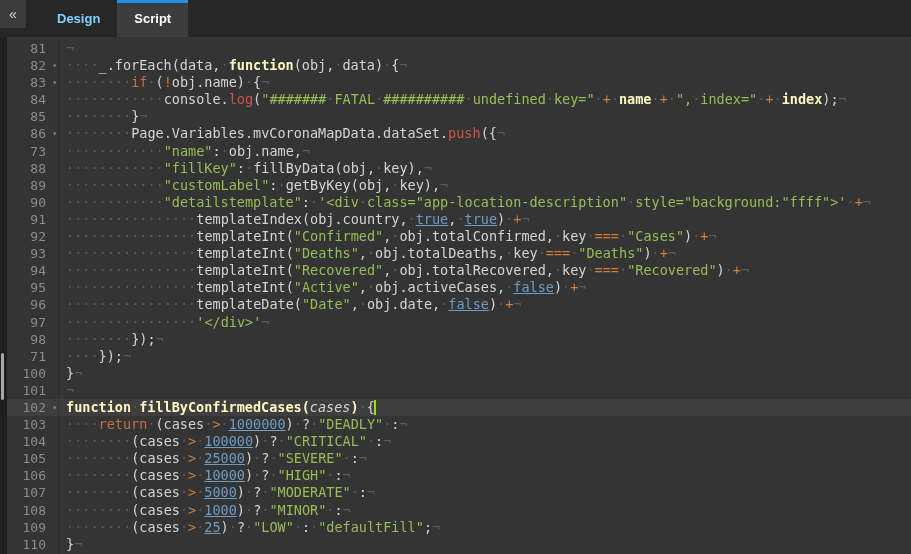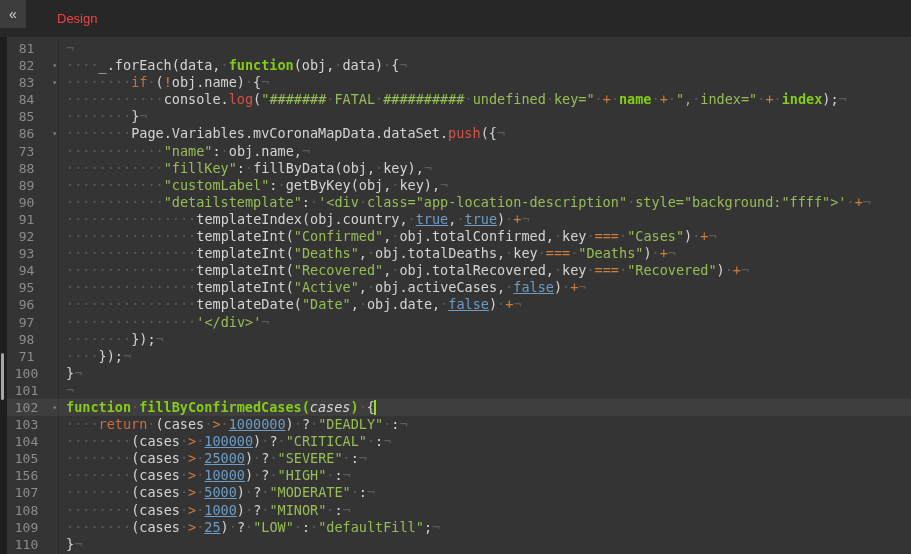--- a/index.html
+++ b/index.html
@@ -17,21 +17,21 @@
   }
   #collapse-btn {
     width:26px; height:28px; background:#3c3c3c; color:#d8d8d8;
     font-size:14px; line-height:28px; text-align:center;
     margin-right:14px; cursor:pointer; flex:none;
   }
   #tabs { display:flex; height:37px; }
   .tab {
     padding:0 17px; height:34px; line-height:32px;
     border-top:3px solid transparent;
-    color:#ef4444; font-size:13px; cursor:pointer; white-space:nowrap;
+    color:#7dd3fc; font-size:13px; cursor:pointer; white-space:nowrap;font-weight:bold;
   }
   .tab.active {
     background:#3d3d3d; border-top-color:var(--accent,#2090ea);
     color:#ffffff; font-weight:bold;
   }
   
   #editor {
     position:absolute; top:37px; left:0; right:0; bottom:0;
     overflow:hidden; font-size:13.5px;
   }
@@ -41,55 +41,56 @@
   }
   #scroll-thumb {
     position:absolute; left:1px; top:316px; width:3px; height:47px;
     background:#a6a6a6; border-radius:3px;
   }
   #code-lines { margin-left:7px; padding-top:3px; }
   .line { display:flex; height:17.1px; line-height:17.1px; }
   .line.active { background:var(--active-line,#3e3e3e); }
   .gut {
     flex:none; width:52px; box-sizing:border-box;
-    text-align:center; padding-right:12px; color:#8c8c8c;
+    text-align:right; padding-right:12px; color:#8c8c8c;
     font-size:13px; position:relative; user-select:none;
     border-right:1px solid rgba(0,0,0,0.15);
   }
   .fold {
     position:absolute; right:1px; top:1px; font-size:8px;
     color:#8a8a8a; line-height:15px;
   }
   .src { flex:1; padding-left:7px; white-space:pre; }
   
   .d  { color:var(--text,#d4d4d4); }
   .k  { color:var(--keyword,#c76f43); }
   .o  { color:var(--operator,#cf7d3a); }
   .s  { color:var(--string,#98bd56); }
   .n  { color:var(--number,#6d9cc5);text-decoration:underline; }
   .f  { color:var(--support,#d0544a); }
-  .b  { color:#84cc16; font-weight:bold;margin-top:20px; }
+  .b  { color:#fef9c3; font-weight:bold;margin-top:20px; }
   .i  { color:var(--text,#d4d4d4); font-style:italic;margin-top:8px; }
   .ws { color:var(--whitespace,#5a5a5a); }
   .cursor {
     display:inline-block; width:2px; height:15px;
     background:var(--cursor,#97e016);
     vertical-align:middle; margin:0 -1px;
   }
 </style>
 </head>
 <body>
 
 <div id="app">
   <div id="topbar">
     <div id="collapse-btn">
       <span>«</span>
     </div>
     <div id="tabs">
         <div class="tab">Design</div>
+        <div class="tab active">Script</div>
       </div>
   </div>
 
   <div id="editor">
     <div id="code-lines">
         <div class="line">
           <div class="gut">81</div>
           <div class="src"><span class="ws">¬</span></div>
         </div>
         <div class="line">
@@ -182,21 +183,21 @@
         </div>
         <div class="line">
           <div class="gut">104</div>
           <div class="src"><span class="ws">·</span><span class="ws">·</span><span class="ws">·</span><span class="ws">·</span><span class="ws">·</span><span class="ws">·</span><span class="ws">·</span><span class="ws">·</span><span class="d">(cases</span><span class="ws">·</span><span class="o">&gt;</span><span class="ws">·</span><span class="n">100000</span><span class="d">)</span><span class="ws">·</span><span class="d">?</span><span class="ws">·</span><span class="s">"CRITICAL"</span><span class="ws">·</span><span class="d">:</span><span class="ws">¬</span></div>
         </div>
         <div class="line">
           <div class="gut">105</div>
           <div class="src"><span class="ws">·</span><span class="ws">·</span><span class="ws">·</span><span class="ws">·</span><span class="ws">·</span><span class="ws">·</span><span class="ws">·</span><span class="ws">·</span><span class="d">(cases</span><span class="ws">·</span><span class="o">&gt;</span><span class="ws">·</span><span class="n">25000</span><span class="d">)</span><span class="ws">·</span><span class="d">?</span><span class="ws">·</span><span class="s">"SEVERE"</span><span class="ws">·</span><span class="d">:</span><span class="ws">¬</span></div>
         </div>
         <div class="line">
-          <div class="gut">156</div>
+          <div class="gut">106</div>
           <div class="src"><span class="ws">·</span><span class="ws">·</span><span class="ws">·</span><span class="ws">·</span><span class="ws">·</span><span class="ws">·</span><span class="ws">·</span><span class="ws">·</span><span class="d">(cases</span><span class="ws">·</span><span class="o">&gt;</span><span class="ws">·</span><span class="n">10000</span><span class="d">)</span><span class="ws">·</span><span class="d">?</span><span class="ws">·</span><span class="s">"HIGH"</span><span class="ws">·</span><span class="d">:</span><span class="ws">¬</span></div>
         </div>
         <div class="line">
           <div class="gut">107</div>
           <div class="src"><span class="ws">·</span><span class="ws">·</span><span class="ws">·</span><span class="ws">·</span><span class="ws">·</span><span class="ws">·</span><span class="ws">·</span><span class="ws">·</span><span class="d">(cases</span><span class="ws">·</span><span class="o">&gt;</span><span class="ws">·</span><span class="n">5000</span><span class="d">)</span><span class="ws">·</span><span class="d">?</span><span class="ws">·</span><span class="s">"MODERATE"</span><span class="ws">·</span><span class="d">:</span><span class="ws">¬</span></div>
         </div>
         <div class="line">
           <div class="gut">108</div>
           <div class="src"><span class="ws">·</span><span class="ws">·</span><span class="ws">·</span><span class="ws">·</span><span class="ws">·</span><span class="ws">·</span><span class="ws">·</span><span class="ws">·</span><span class="d">(cases</span><span class="ws">·</span><span class="o">&gt;</span><span class="ws">·</span><span class="n">1000</span><span class="d">)</span><span class="ws">·</span><span class="d">?</span><span class="ws">·</span><span class="s">"MINOR"</span><span class="ws">·</span><span class="d">:</span><span class="ws">¬</span></div>
         </div>

